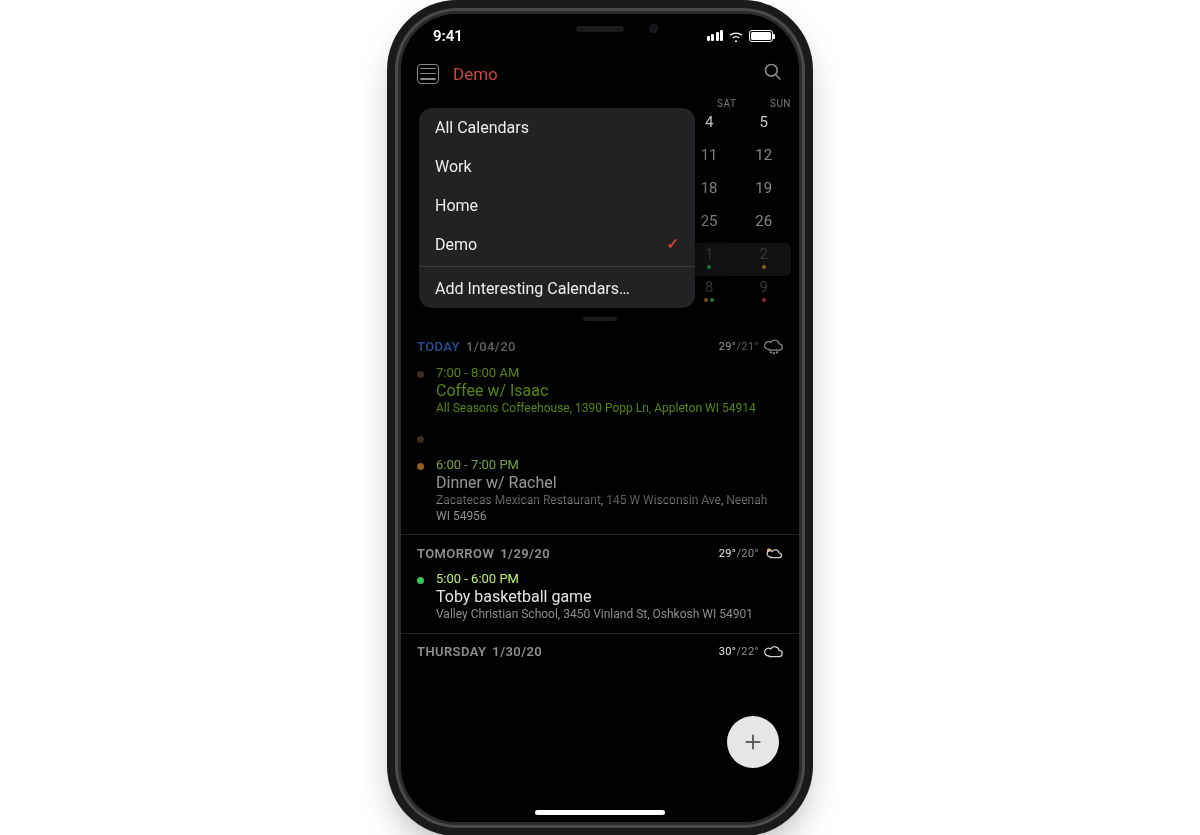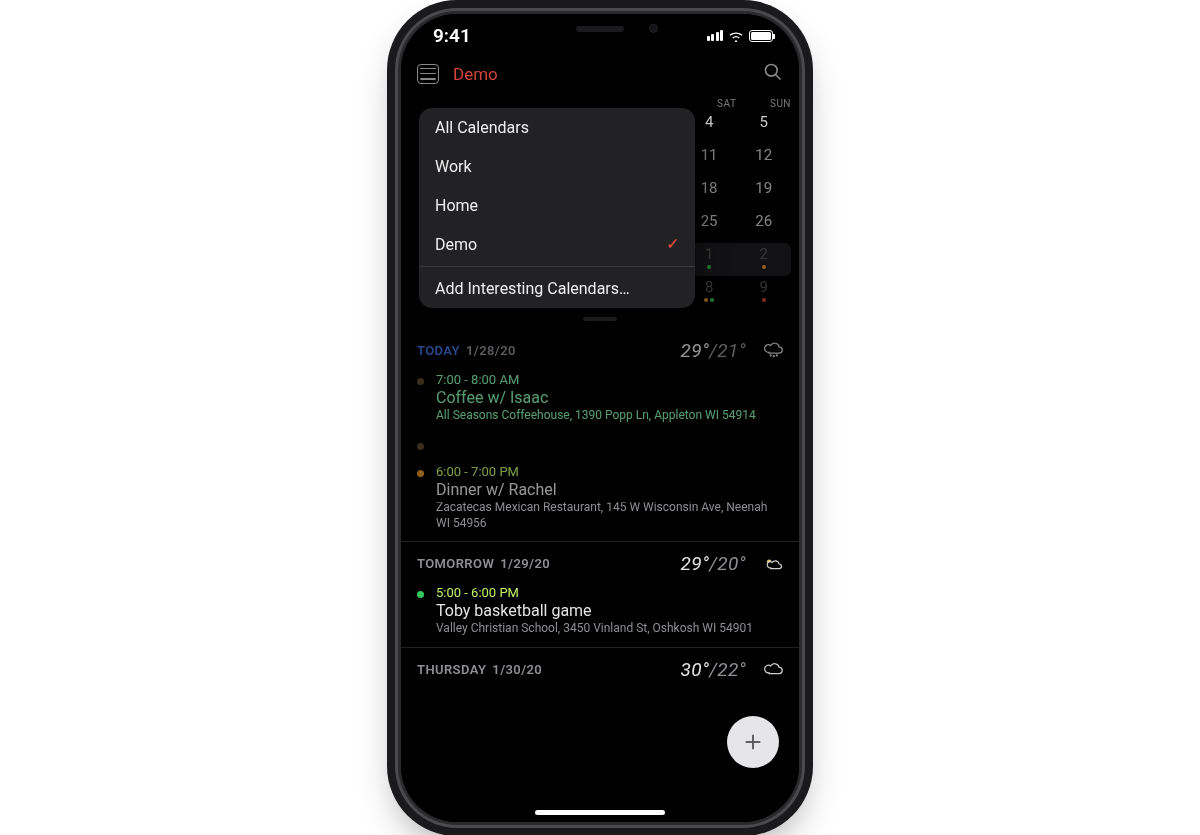--- a/index.html
+++ b/index.html
@@ -21,21 +21,21 @@
     border-bottom-left-radius:18px; border-bottom-right-radius:18px;
     z-index:50;
     display:flex; align-items:center; justify-content:center; gap:40px;
   }
   .speaker { width:48px; height:6px; background:#1b1b1d; border-radius:3px; }
   .camera  { width:9px; height:9px; background:#141418; border-radius:50%; border:1px solid #222; position:absolute; right:40px; top:10px;}
 
   .screen { position:absolute; inset:0; background:#000; color:#ddd; }
 
   
-  .statusbar { display:flex; justify-content:space-between; align-items:center; height:44px; padding:0 26px 0 32px; color:#fff; font-size:19px; font-weight:600; }
+  .statusbar { display:flex; justify-content:space-between; align-items:center; height:44px; padding:0 26px 0 32px; color:#fff; font-size:15px; font-weight:600; }
   .status-right { display:flex; align-items:center; gap:5px; }
   .bars { display:flex; align-items:flex-end; gap:1.5px; }
   .bars span { width:3px; background:#fff; border-radius:1px; display:block;}
   .bars span:nth-child(1){height:5px}.bars span:nth-child(2){height:7px}.bars span:nth-child(3){height:9px}.bars span:nth-child(4){height:11px}
   .wifi-svg{width:16px;height:12px;}
   .batt { width:24px; height:12px; border:1px solid #fff; border-radius:3px; position:relative; }
   .batt::after{content:"";position:absolute;right:-3px;top:3px;width:2px;height:5px;background:#fff;border-radius:0 1px 1px 0;}
   .batt-fill{position:absolute;inset:1px;background:#fff;border-radius:1.5px;}
 
   
@@ -70,27 +70,27 @@
   .pop-divider { height:1px; background:#3a3a3c; margin:2px 0; }
 
   
   .agenda { padding:2px 0 0 0; }
   .day-header { display:flex; align-items:center; padding:10px 16px 6px 16px; font-size:13px; letter-spacing:.4px; border-top:0.5px solid #222;}
   .day-header:first-child{border-top:none;}
   .day-label { font-weight:600; color:#8e8e93; }
   .day-label.today { color:#3f6fd8; }
   .day-date { color:#8e8e93; margin-left:6px; font-weight:600;}
   .day-header .spacer{flex:1}
-  .temps { color:#8e8e93; font-size:19px; display:flex; align-items:center; gap:17px;font-style:italic;}
+  .temps { color:#8e8e93; font-size:11px; display:flex; align-items:center; gap:4px;}
   .temps .hi{color:#e4e4e6;}
   .wicon{width:20px;height:16px;}
 
   .event { display:flex; gap:12px; padding:4px 16px 10px 16px; }
   .event .dot { width:7px; height:7px; border-radius:50%; margin-top:6px; flex-shrink:0;}
-  .event.dim .etime, .event.dim .etitle, .event.dim .eloc { color:#86efac; }
+  .event.dim .etime, .event.dim .etitle, .event.dim .eloc { color:#84cc16; }
   .etime { font-size:13px; color:#bef264; }
   .etitle { font-size:16px; color:#e4e4e6; margin-top:1px;}
   .eloc { font-size:12px; color:#8e8e93; margin-top:1px; line-height:1.3;}
   .event.dim .dot { background:#5a4728 !important; }
 
   
   .fab {
     position:absolute; right:20px; bottom:54px; width:52px; height:52px;
     background:#e6e6e9; border-radius:50%; display:flex; align-items:center; justify-content:center;
     box-shadow:0 4px 14px rgba(0,0,0,.6);
@@ -250,21 +250,21 @@
       <div class="pop-divider"></div>
       <div class="pop-item">
           <span>Add Interesting Calendars…</span>
         </div>
     </div>
 
     <div class="agenda">
 
       <div class="day-header">
         <span class="day-label today">TODAY</span>
-        <span class="day-date">1/28/20</span>
+        <span class="day-date">1/04/20</span>
         <span class="spacer"></span>
         <span class="temps">
           <span><span class="hi">29°</span><span>/21°</span></span>
           <svg class="wicon" viewBox="0 0 26 20" fill="none" stroke="#d0d0d2" stroke-width="1.6">
               <path d="M8 13a5 5 0 1 1 2-9 6 6 0 0 1 11 2 4 4 0 0 1 0 8H8z"></path>
               <circle cx="10" cy="17" r="0.7" fill="#d0d0d2"></circle>
               <circle cx="14" cy="18" r="0.7" fill="#d0d0d2"></circle>
               <circle cx="18" cy="17" r="0.7" fill="#d0d0d2"></circle>
             </svg>
         </span>

